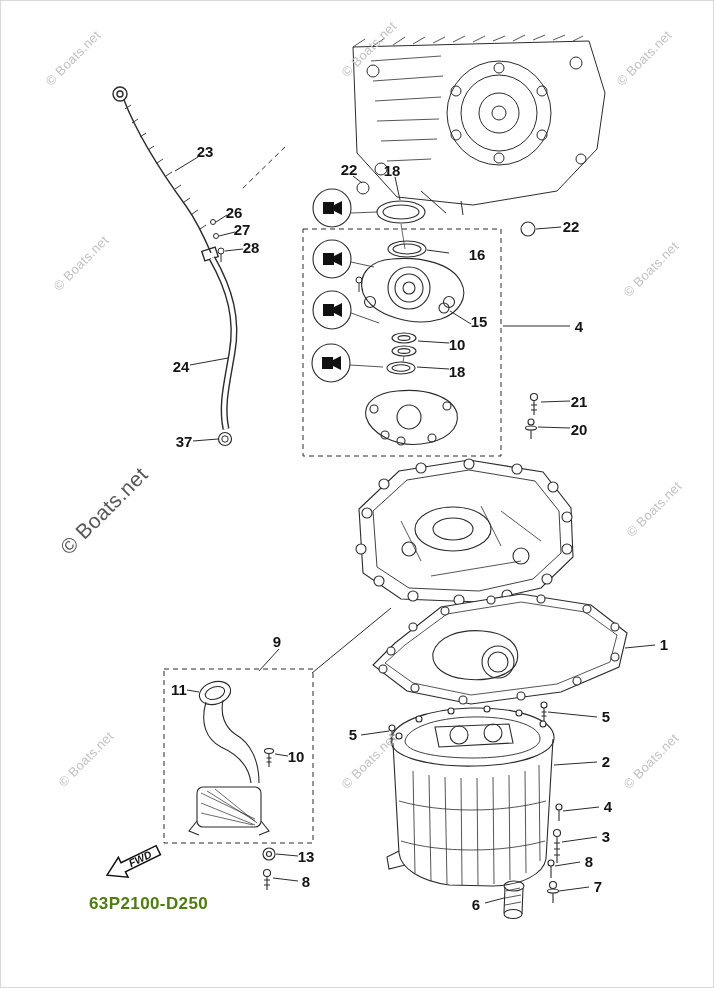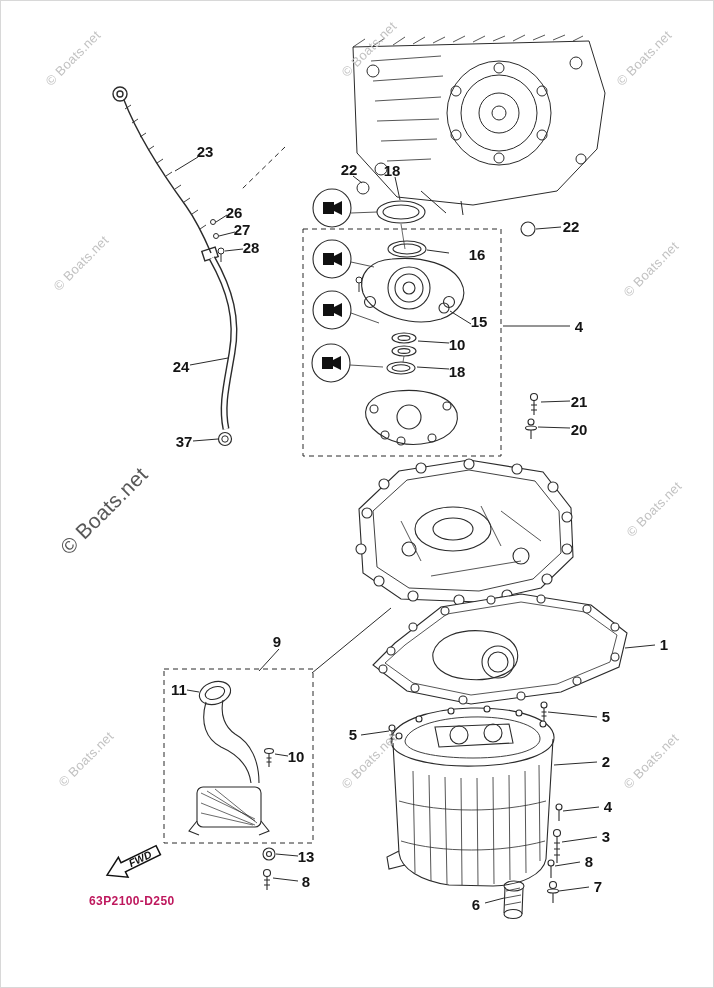--- a/index.html
+++ b/index.html
@@ -11,21 +11,21 @@
   .callout{
     position:absolute;transform:translate(-50%,-50%);
     font-size:15px;font-weight:700;color:#141414;line-height:1;cursor:pointer;
   }
   .wm{
     position:absolute;transform:translate(-50%,-50%) rotate(-45deg);
     font-size:13px;color:#c2c2c2;white-space:nowrap;letter-spacing:.3px;pointer-events:none;
   }
   .wm.big{font-size:21px;color:#585858;}
   .code{
-    position:absolute;left:88px;top:893px;font-size:12px;font-weight:700;color:#be185d;letter-spacing:.4px;
+    position:absolute;left:88px;top:893px;font-size:17px;font-weight:700;color:#4d7c0f;letter-spacing:.4px;
   }
 </style>
 </head>
 <body>
 
 <div class="canvas">
 
   <svg width="714" height="988" viewBox="0 0 714 988">
 
     <g stroke="#2b2b2b" fill="none" stroke-width="1">

